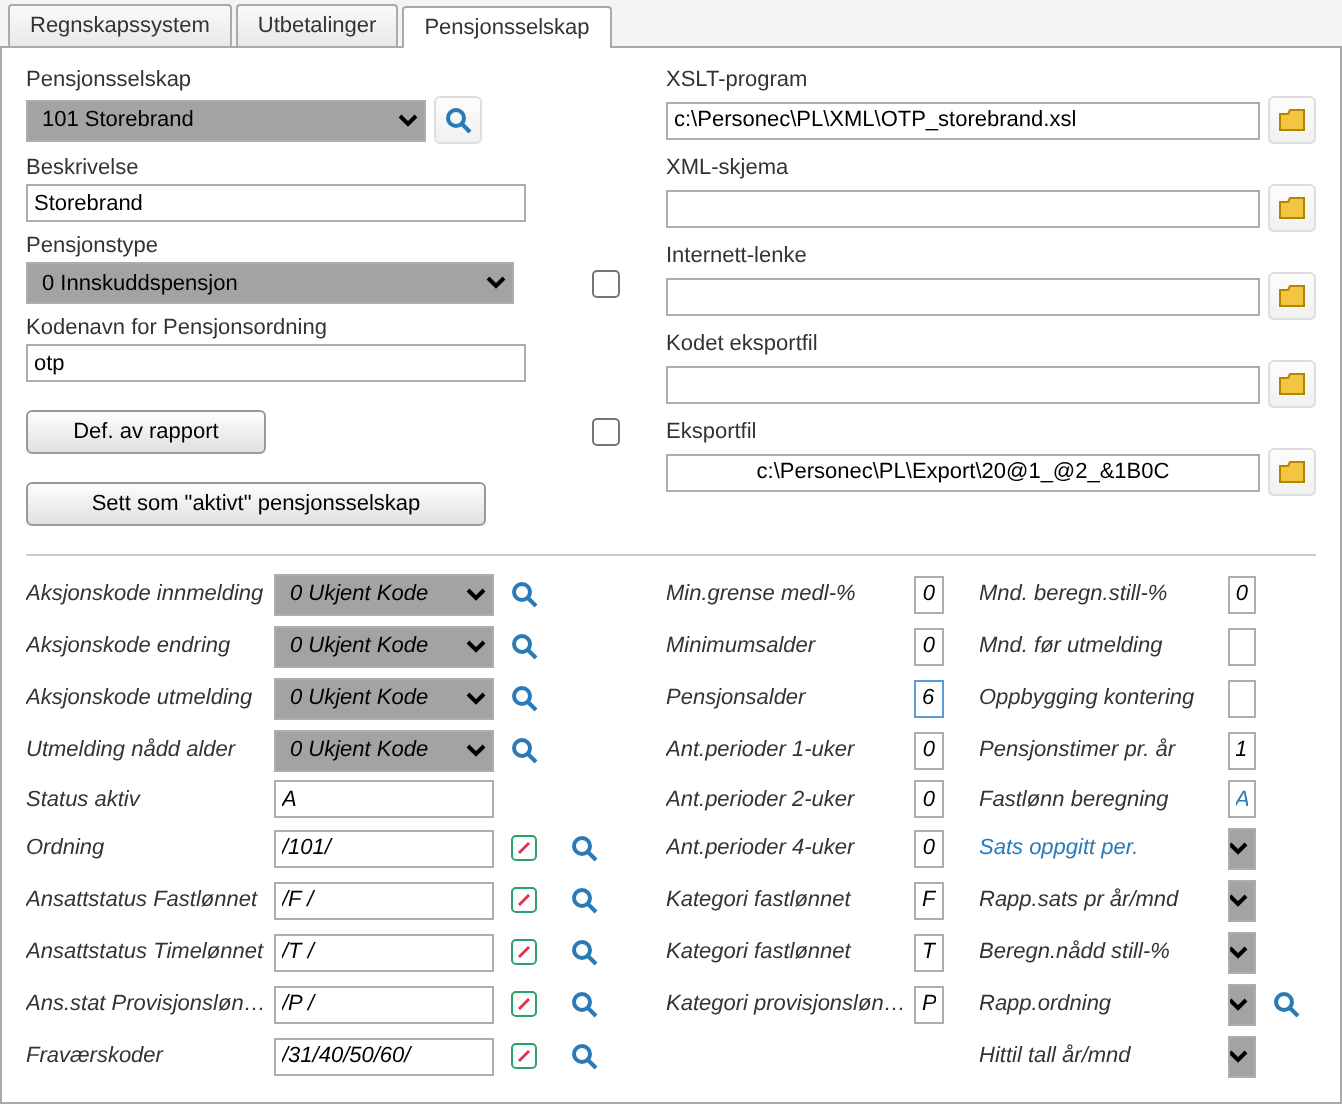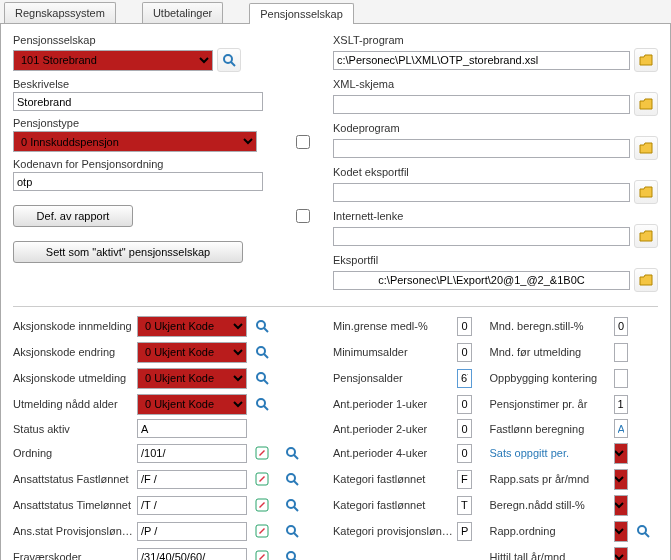--- a/index.html
+++ b/index.html
@@ -9,21 +9,20 @@
     background: #fff;
     color: #333;
     width: 671px;
   }
   .tabs {
     display: flex;
     border-bottom: 1px solid #aaa;
     padding-left: 4px;
     background: #f4f4f4;
     padding-top:2px;
-    gap:24px;
   }
   .tab {
     padding: 4px 10px;
     border: 1px solid #aaa;
     border-bottom: none;
     margin-right: 2px;
     background: linear-gradient(#fafafa,#e8e8e8);
     border-radius: 2px 2px 0 0;
     cursor: pointer;
     position: relative;
@@ -44,21 +43,21 @@
   .flabel { margin-bottom: 2px; }
   .inline { display: flex; align-items: center; gap: 4px; }
   select, input[type=text] {
     border: 1px solid #abadb3;
     height: 19px;
     padding: 1px 3px;
     font-family: inherit;
     font-size: 11px;
     box-sizing: border-box;
   }
-  select { background:#b91c1c; height:21px; }
+  select { background:#a3a3a3; height:21px; }
   .w250 { width: 250px; }
   .w200 { width: 200px; }
   .btn {
     border: 1px solid #999;
     background: linear-gradient(#fefefe,#e0e0e0);
     height: 22px;
     padding: 2px 12px;
     border-radius: 3px;
     font-family: inherit;
     font-size: 11px;
@@ -76,22 +75,22 @@
   }
   .iconbtn.flat { border:none; background:none; }
   svg { display:block; }
   .divider { border-top:1px solid #ccc; margin:8px 0; }
   .grid {
     display: grid;
     grid-template-columns: 120px 110px 26px 26px  18px  120px 1fr  10px  120px 1fr 26px;
     gap: 4px 4px;
     align-items: center;
   }
-  .grid .lbl { white-space: nowrap; overflow:hidden; text-overflow:ellipsis; }
-  .grid input, .grid select { width:100%; }
+  .grid .lbl { white-space: nowrap; overflow:hidden; text-overflow:ellipsis;font-style:italic; }
+  .grid input, .grid select { width:100%;font-style:italic; }
   .num { text-align:right; }
   .spacer { }
   input[type=checkbox]{ width:14px; height:14px; }
 </style>
 </head>
 <body>
 
 <div class="tabs">
   <div class="tab">Regnskapssystem</div>
   <div class="tab">Utbetalinger</div>
@@ -160,43 +159,32 @@
         <div class="inline">
           <input type="text" style="flex: 1 1 0%;" value="">
           <span class="iconbtn">
             <svg width="14" height="12">
                 <path d="M1 3 L5 3 L6 1 L13 1 L13 11 L1 11 Z" fill="#f4c542" stroke="#b38600"></path>
               </svg>
           </span>
         </div>
       </div>
       <div class="field">
-        <div class="flabel">Kodeprogram</div>
+        <div class="flabel">Internett-lenke</div>
         <div class="inline">
           <input type="text" style="flex: 1 1 0%;" value="">
           <span class="iconbtn">
             <svg width="14" height="12">
                 <path d="M1 3 L5 3 L6 1 L13 1 L13 11 L1 11 Z" fill="#f4c542" stroke="#b38600"></path>
               </svg>
           </span>
         </div>
       </div>
       <div class="field">
         <div class="flabel">Kodet eksportfil</div>
-        <div class="inline">
-          <input type="text" style="flex: 1 1 0%;" value="">
-          <span class="iconbtn">
-            <svg width="14" height="12">
-                <path d="M1 3 L5 3 L6 1 L13 1 L13 11 L1 11 Z" fill="#f4c542" stroke="#b38600"></path>
-              </svg>
-          </span>
-        </div>
-      </div>
-      <div class="field">
-        <div class="flabel">Internett-lenke</div>
         <div class="inline">
           <input type="text" style="flex: 1 1 0%;" value="">
           <span class="iconbtn">
             <svg width="14" height="12">
                 <path d="M1 3 L5 3 L6 1 L13 1 L13 11 L1 11 Z" fill="#f4c542" stroke="#b38600"></path>
               </svg>
           </span>
         </div>
       </div>
       <div class="field">

